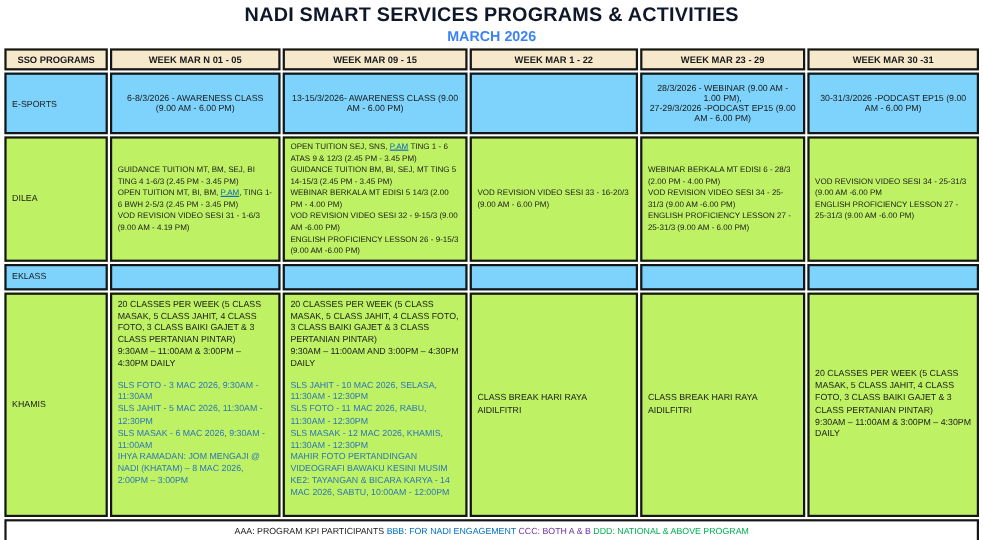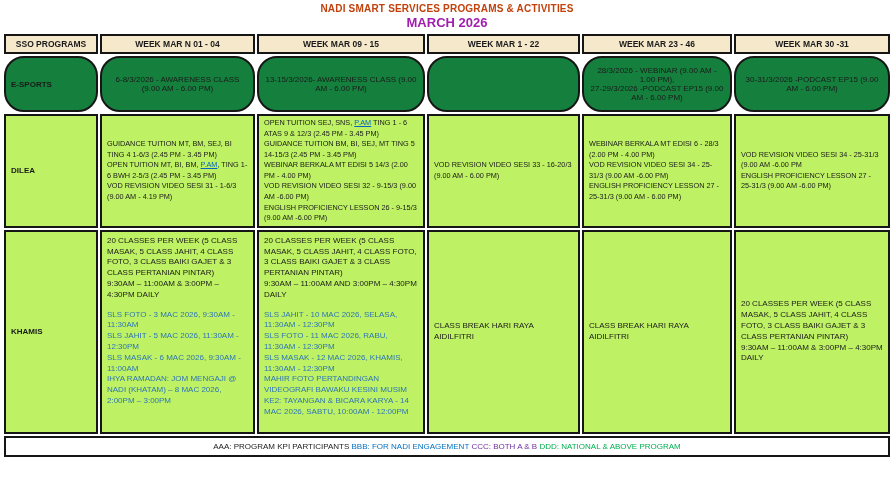--- a/index.html
+++ b/index.html
@@ -1,25 +1,25 @@
 <!DOCTYPE html>
 <html><head>
 <meta charset="utf-8">
 <style>
   html,body{margin:0;padding:0;background:#ffffff;width:894px;height:491px;overflow:hidden;
     font-family:"Liberation Sans", sans-serif;}
   .page{width:890px;margin:0 auto;padding-top:3px;}
-  .title{ text-align:center;font-weight:bold;font-size:10px;color:#c2410c;letter-spacing:.2px;}
-  .subtitle{text-align:center;font-weight:bold;font-size:13px;color:#a21caf;margin:1px 0 2px 0;}
+  .title{ text-align:center;font-weight:bold;font-size:18px;color:#0f172a;letter-spacing:.2px;}
+  .subtitle{text-align:center;font-weight:bold;font-size:13px;color:#3b82f6;margin:1px 0 2px 0;}
   table.schedule{width:890px;table-layout:fixed;border-collapse:separate;border-spacing:2px;}
   th,td{box-sizing:border-box;border:2px solid #161616;padding:2px 5px;vertical-align:middle;
     font-size:8px;color:#1a1a1a;overflow:hidden;}
   .hd{background:#F5E8CB;font-weight:bold;text-align:center;font-size:8.5px;}
-  .lbl{font-weight:bold;text-align:left;font-size:8px;}
-  .bg-blue{background:#15803d;border-radius:20px;}
+  .lbl{font-weight:normal;text-align:left;font-size:8px;}
+  .bg-blue{background:#7dd3fc;}
   .bg-white{background:#bef264;}
   .center{text-align:center;}
   .pre{white-space:pre-line;}
   .small{font-size:7.3px;line-height:1.45;text-align:left;vertical-align:middle;}
   .mahir-top{vertical-align:top;text-align:left;line-height:1.35;padding-top:4px;}
   .mahir-mid{vertical-align:middle;text-align:left;line-height:1.35;}
   .detail{color:#2E75B6;margin-top:9px;}
   a.link{color:#0563C1;text-decoration:underline;cursor:pointer;}
   tr.r-head{height:20px;} tr.r-esports{height:56px;} tr.r-dilea{height:106px;}
   tr.r-eklass{height:24px;} tr.r-mahir{height:204px;} tr.r-foot{height:21px;}
@@ -38,24 +38,24 @@
       <col style="width:94px">
         <col style="width:155px">
         <col style="width:168px">
       <col style="width:153px">
         <col style="width:150px">
         <col style="width:156px">
     </colgroup>
     <thead>
       <tr class="r-head">
         <th class="hd">SSO PROGRAMS</th>
-        <th class="hd">WEEK MAR N 01 - 04</th>
+        <th class="hd">WEEK MAR N 01 - 05</th>
         <th class="hd">WEEK MAR 09 - 15</th>
         <th class="hd">WEEK MAR 1 - 22</th>
-        <th class="hd">WEEK MAR 23 - 46</th>
+        <th class="hd">WEEK MAR 23 - 29</th>
         <th class="hd">WEEK MAR 30 -31</th>
       </tr>
     </thead>
     <tbody>
       <tr class="r-esports">
         <th class="lbl bg-blue">E-SPORTS</th>
         <td class="bg-blue center pre">6-8/3/2026 - AWARENESS CLASS (9.00 AM - 6.00 PM)</td>
         <td class="bg-blue center pre">13-15/3/2026- AWARENESS CLASS (9.00 AM - 6.00 PM)</td>
         <td class="bg-blue center pre"></td>
         <td class="bg-blue center pre">28/3/2026 - WEBINAR (9.00 AM - 1.00 PM),
@@ -71,20 +71,28 @@
 GUIDANCE TUITION BM, BI, SEJ, MT TING 5 14-15/3 (2.45 PM - 3.45 PM)
 WEBINAR BERKALA MT EDISI 5 14/3 (2.00 PM - 4.00 PM)
 VOD REVISION VIDEO SESI 32 - 9-15/3 (9.00 AM -6.00 PM)
 ENGLISH PROFICIENCY LESSON 26 - 9-15/3 (9.00 AM -6.00 PM)</span></td>
         <td class="bg-white small pre">VOD REVISION VIDEO SESI 33 - 16-20/3 (9.00 AM - 6.00 PM)</td>
         <td class="bg-white small pre">WEBINAR BERKALA MT EDISI 6 - 28/3 (2.00 PM - 4.00 PM)
 VOD REVISION VIDEO SESI 34 - 25-31/3 (9.00 AM -6.00 PM)
 ENGLISH PROFICIENCY LESSON 27 - 25-31/3 (9.00 AM - 6.00 PM)</td>
         <td class="bg-white small pre">VOD REVISION VIDEO SESI 34 - 25-31/3 (9.00 AM -6.00 PM
 ENGLISH PROFICIENCY LESSON 27 - 25-31/3 (9.00 AM -6.00 PM)</td>
+      </tr>
+      <tr class="r-eklass">
+        <th class="lbl bg-blue">EKLASS</th>
+        <td class="bg-blue"></td>
+        <td class="bg-blue"></td>
+        <td class="bg-blue"></td>
+        <td class="bg-blue"></td>
+        <td class="bg-blue"></td>
       </tr>
       <tr class="r-mahir">
         <th class="lbl bg-white">KHAMIS</th>
         <td class="bg-white mahir-top">
           <div class="pre">20 CLASSES PER WEEK (5 CLASS MASAK, 5 CLASS JAHIT, 4 CLASS FOTO, 3 CLASS BAIKI GAJET &amp; 3 CLASS PERTANIAN PINTAR)
 9:30AM – 11:00AM &amp; 3:00PM – 4:30PM DAILY</div>
           <div class="pre detail">SLS FOTO - 3 MAC 2026, 9:30AM - 11:30AM
 SLS JAHIT - 5 MAC 2026, 11:30AM - 12:30PM
 SLS MASAK - 6 MAC 2026, 9:30AM - 11:00AM
 IHYA RAMADAN: JOM MENGAJI @ NADI (KHATAM) – 8 MAC 2026, 2:00PM – 3:00PM</div>

